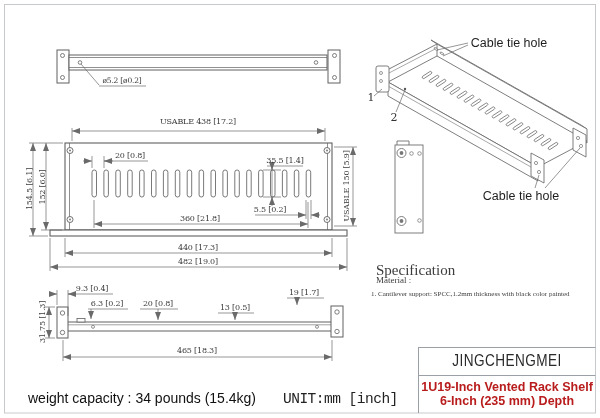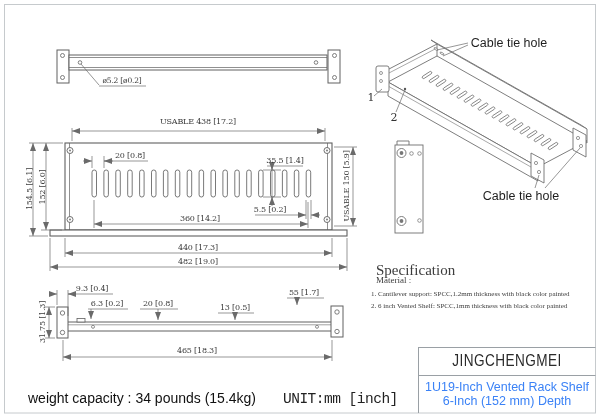--- a/index.html
+++ b/index.html
@@ -12,21 +12,21 @@
   .dim-s{font-size:7.5px;letter-spacing:-0.2px;}
   .rot{transform:translate(-50%,-50%) rotate(-90deg);}
   .lbl{font-family:"Liberation Sans",sans-serif;color:#1f1f1f;font-size:12.5px;text-align:right;}
   .callout{font-family:"DejaVu Serif",serif;font-size:11px;color:#333;}
   .spec{position:absolute;white-space:nowrap;font-family:"Liberation Serif",serif;color:#3c3c3c;}
   .spec-title{font-size:15px;}
   .spec-mat{font-size:9px;font-family:Liberation Serif, serif;}
   .spec-item{font-size:7px;}
   .tb-brand{font-family:"Liberation Sans",sans-serif;color:#2a2a2a;font-size:16px;letter-spacing:0.5px;
             transform:translate(-50%,-50%) scaleX(0.85);}
-  .tb-prod{font-family:"Liberation Sans",sans-serif;color:#3b82f6;font-size:12.5px;}
+  .tb-prod{font-family:"Liberation Sans",sans-serif;color:#b91c1c;font-size:12.5px;font-weight:bold;}
   .foot-weight{position:absolute;font-family:"Liberation Sans",sans-serif;font-size:14px;color:#111;white-space:nowrap;}
   .foot-unit{position:absolute;font-family:"Liberation Mono",monospace;font-size:14.5px;color:#222;white-space:nowrap;letter-spacing:-0.5px;}
 </style>
 </head>
 <body>
 
 <div id="page">
 
 <svg width="600" height="418" viewBox="0 0 600 418">
   <defs>
@@ -266,42 +266,41 @@
 
 <div class="t dim-s" style="left:122px;top:80px">ø5.2 [ø0.2]</div>
 
 <div class="t dim" style="left:198px;top:121px">USABLE 438 [17.2]</div>
 <div class="t dim rot" style="left:29px;top:189px">154.5 [6.1]</div>
 <div class="t dim rot" style="left:42px;top:187px">152 [6.0]</div>
 <div class="t dim rot" style="left:346px;top:186px">USABLE 150 [5.9]</div>
 <div class="t dim" style="left:130px;top:155px">20 [0.8]</div>
 <div class="t dim" style="left:285px;top:160px">35.5 [1.4]</div>
 <div class="t dim" style="left:270px;top:209px">5.5 [0.2]</div>
-<div class="t dim" style="left:200px;top:218px">360 [14.2]</div>
+<div class="t dim" style="left:200px;top:218px">360 [21.8]</div>
 <div class="t dim" style="left:198px;top:247px">440 [17.3]</div>
 <div class="t dim" style="left:198px;top:261px">482 [19.0]</div>
 
 <div class="t dim" style="left:92px;top:288px">9.3 [0.4]</div>
 <div class="t dim" style="left:107px;top:303px">6.3 [0.2]</div>
 <div class="t dim" style="left:158px;top:303px">20 [0.8]</div>
 <div class="t dim" style="left:235px;top:307px">13 [0.5]</div>
-<div class="t dim" style="left:304px;top:292px">55 [1.7]</div>
+<div class="t dim" style="left:304px;top:292px">19 [1.7]</div>
 <div class="t dim rot" style="left:42px;top:322px">31.75 [1.3]</div>
 <div class="t dim" style="left:197px;top:350px">465 [18.3]</div>
 
 <div class="t lbl" style="left:509px;top:43px">Cable tie hole</div>
 <div class="t lbl" style="left:521px;top:196px">Cable tie hole</div>
 <div class="t callout" style="left:371px;top:97px">1</div>
 <div class="t callout" style="left:394px;top:117px">2</div>
 
 <div class="spec spec-title" style="left:376px;top:262px">Specification</div>
 <div class="spec spec-mat" style="left:376px;top:275px">Material :</div>
 <div class="spec spec-item" style="left:371px;top:290px">1.  Cantilever support: SPCC,1.2mm thickness with black color painted</div>
-<div class="spec spec-item" style="left:371px;top:302px">2.  6 inch Vented Shelf: SPCC,1mm thickness with black color painted</div>
 
 <div class="t tb-brand" style="left:507px;top:361px">JINGCHENGMEI</div>
 <div class="t tb-prod" style="left:507px;top:387px">1U19-Inch Vented Rack Shelf</div>
-<div class="t tb-prod" style="left:507px;top:401px">6-Inch (152 mm) Depth</div>
+<div class="t tb-prod" style="left:507px;top:401px">6-Inch (235 mm) Depth</div>
 
 <div class="foot-weight" style="left:28px;top:390px">weight capacity : 34 pounds (15.4kg)</div>
 <div class="foot-unit" style="left:283px;top:391px">UNIT:mm [inch]</div>
 
 </div>
 
 </body></html>

